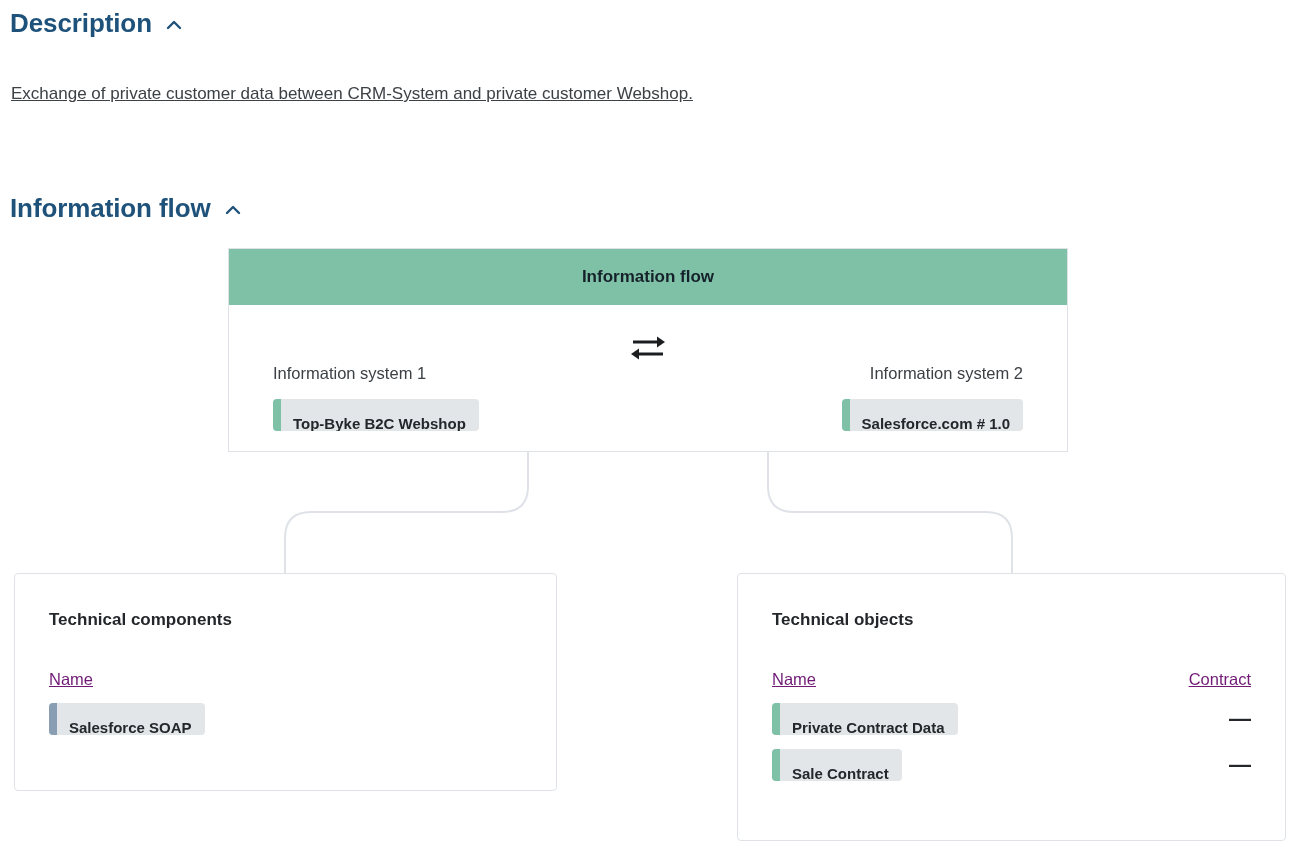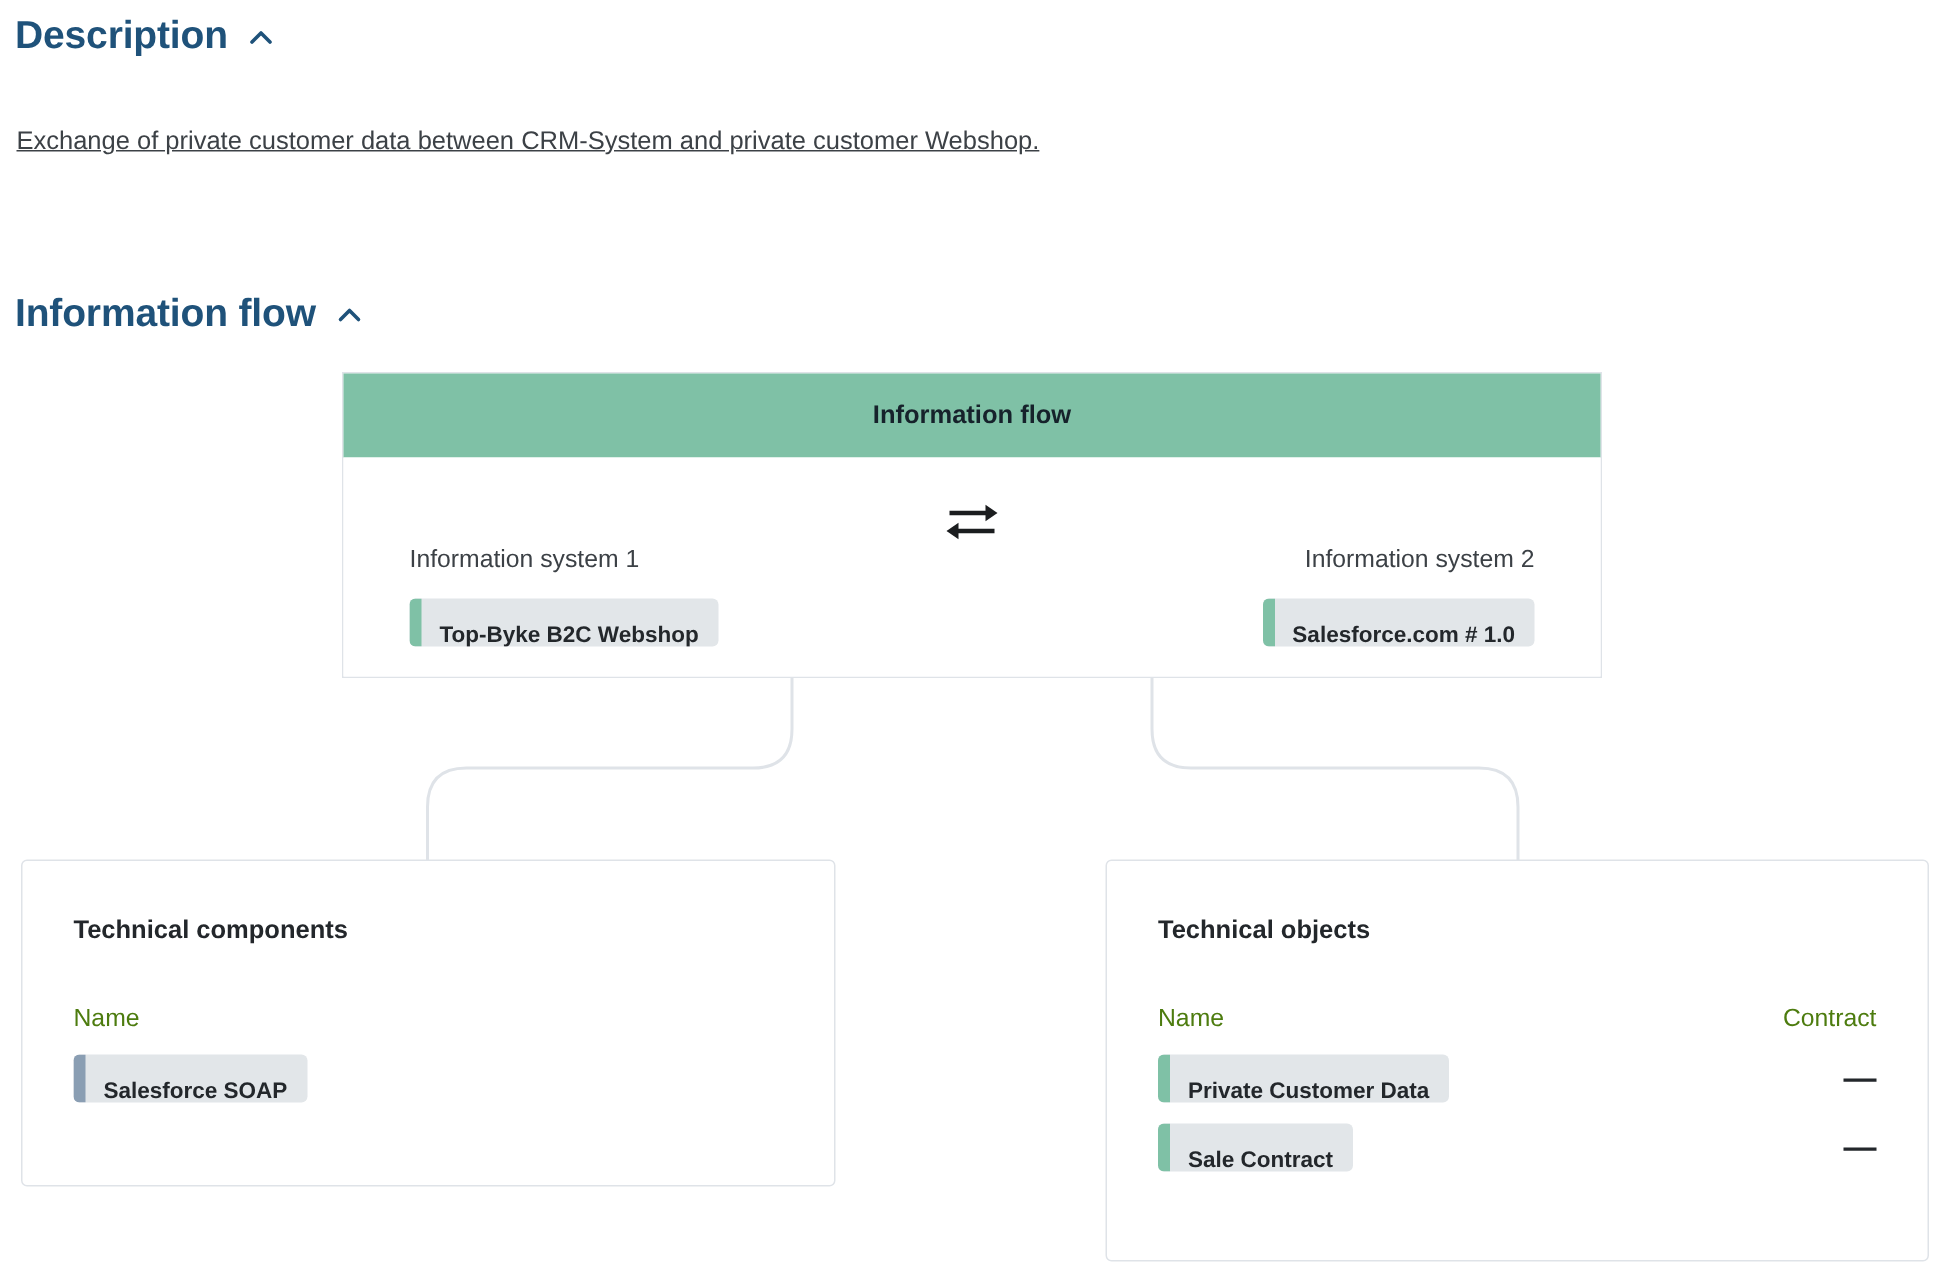--- a/index.html
+++ b/index.html
@@ -180,23 +180,24 @@
     top: 96px;
     right: 34px;
   }
   .panel-table table {
     width: 100%;
     border-collapse: collapse;
   }
   .panel-table th {
     font-size: 16.5px;
     font-weight: normal;
-    color: #4d7c0f;
+    color: #701a75;
     text-align: left;
     padding: 0 0 14px 0;
+    text-decoration: underline;
   }
   .panel-table th.dir-col,
   .panel-table td.dir-col {
     text-align: right;
     width: 110px;
   }
   .panel-table td {
     padding: 0 0 14px 0;
     vertical-align: middle;
   }
@@ -305,21 +306,21 @@
         <tr>
           <th>Name</th>
           <th class="dir-col">Contract</th>
         </tr>
       </thead>
       <tbody>
         <tr>
           <td>
             <span class="chip">
               <span class="bar"></span>
-              <span class="txt">Private Customer Data</span>
+              <span class="txt">Private Contract Data</span>
             </span>
           </td>
           <td class="dir-col">
             <span class="dir-dash">—</span>
           </td>
         </tr>
         <tr>
           <td>
             <span class="chip">
               <span class="bar"></span>

